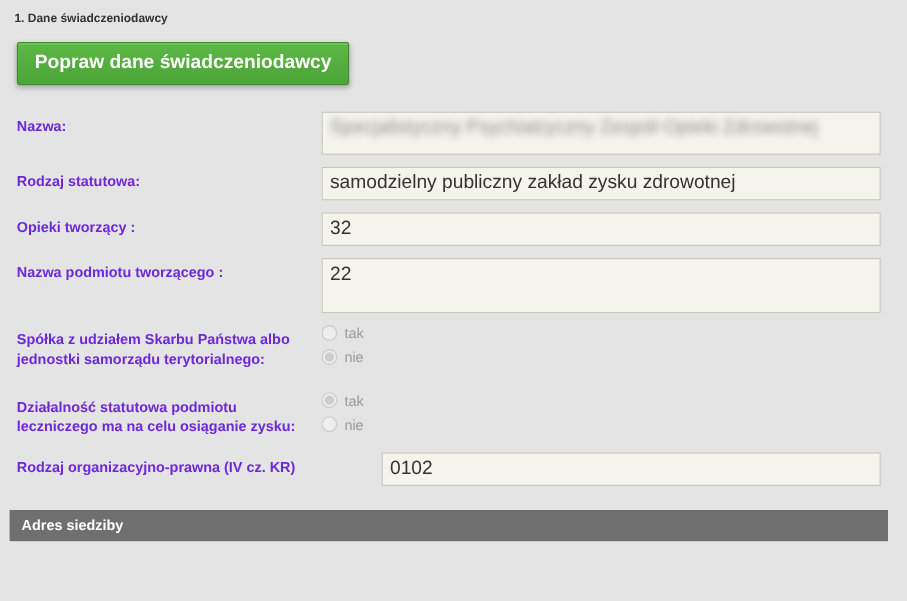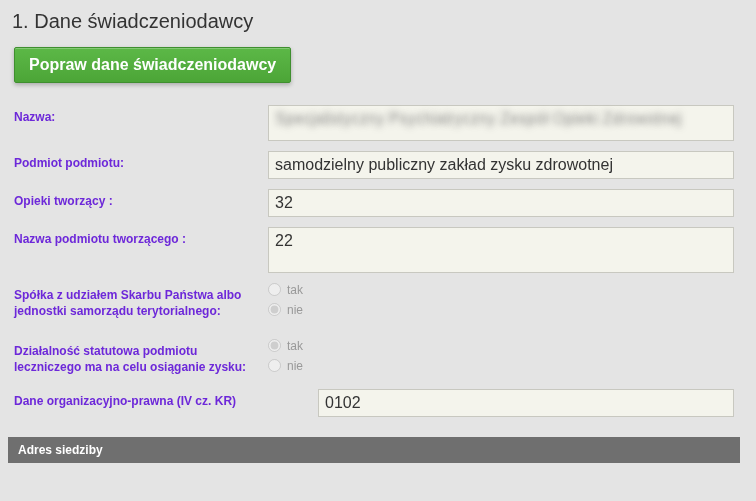--- a/index.html
+++ b/index.html
@@ -16,22 +16,22 @@
     height: 501px;
     overflow-y: scroll;
     overflow-x: hidden;
     background: #e4e4e4;
     position: relative;
   }
   .page {
     padding: 10px 16px 20px 8px;
   }
   h2.section-title {
-    font-size: 20px;
-    font-weight: normal;
+    font-size: 10px;
+    font-weight: bold;
     color: #333;
     margin: 0 0 14px 4px;
   }
   .btn-green {
     display: inline-block;
     background: linear-gradient(#5cb847, #4ca537);
     color: #fff;
     font-weight: bold;
     font-size: 16px;
     padding: 8px 14px;
@@ -131,21 +131,21 @@
     <div class="form-wrap">
 
       <div class="row">
         <div class="label">Nazwa:</div>
         <div class="field">
           <div class="textarea blurred">Specjalistyczny Psychiatryczny Zespół Opieki Zdrowotnej</div>
         </div>
       </div>
 
       <div class="row">
-        <div class="label">Podmiot podmiotu:</div>
+        <div class="label">Rodzaj statutowa:</div>
         <div class="field">
           <div class="input">samodzielny publiczny zakład zysku zdrowotnej</div>
         </div>
       </div>
 
       <div class="row">
         <div class="label">Opieki tworzący :</div>
         <div class="field">
           <div class="input">32</div>
         </div>
@@ -182,21 +182,21 @@
             <span>tak</span>
           </label>
           <label class="radio-line disabled">
             <input type="radio" name="profit" disabled="" style="">
             <span>nie</span>
           </label>
         </div>
       </div>
 
       <div class="row">
-        <div class="label" style="width:304px;flex:0 0 304px">Dane organizacyjno-prawna (IV cz. KR)</div>
+        <div class="label" style="width:304px;flex:0 0 304px">Rodzaj organizacyjno-prawna (IV cz. KR)</div>
         <div class="field">
           <div class="input">0102</div>
         </div>
       </div>
 
     </div>
 
     <div class="bar">Adres siedziby</div>
 
     

